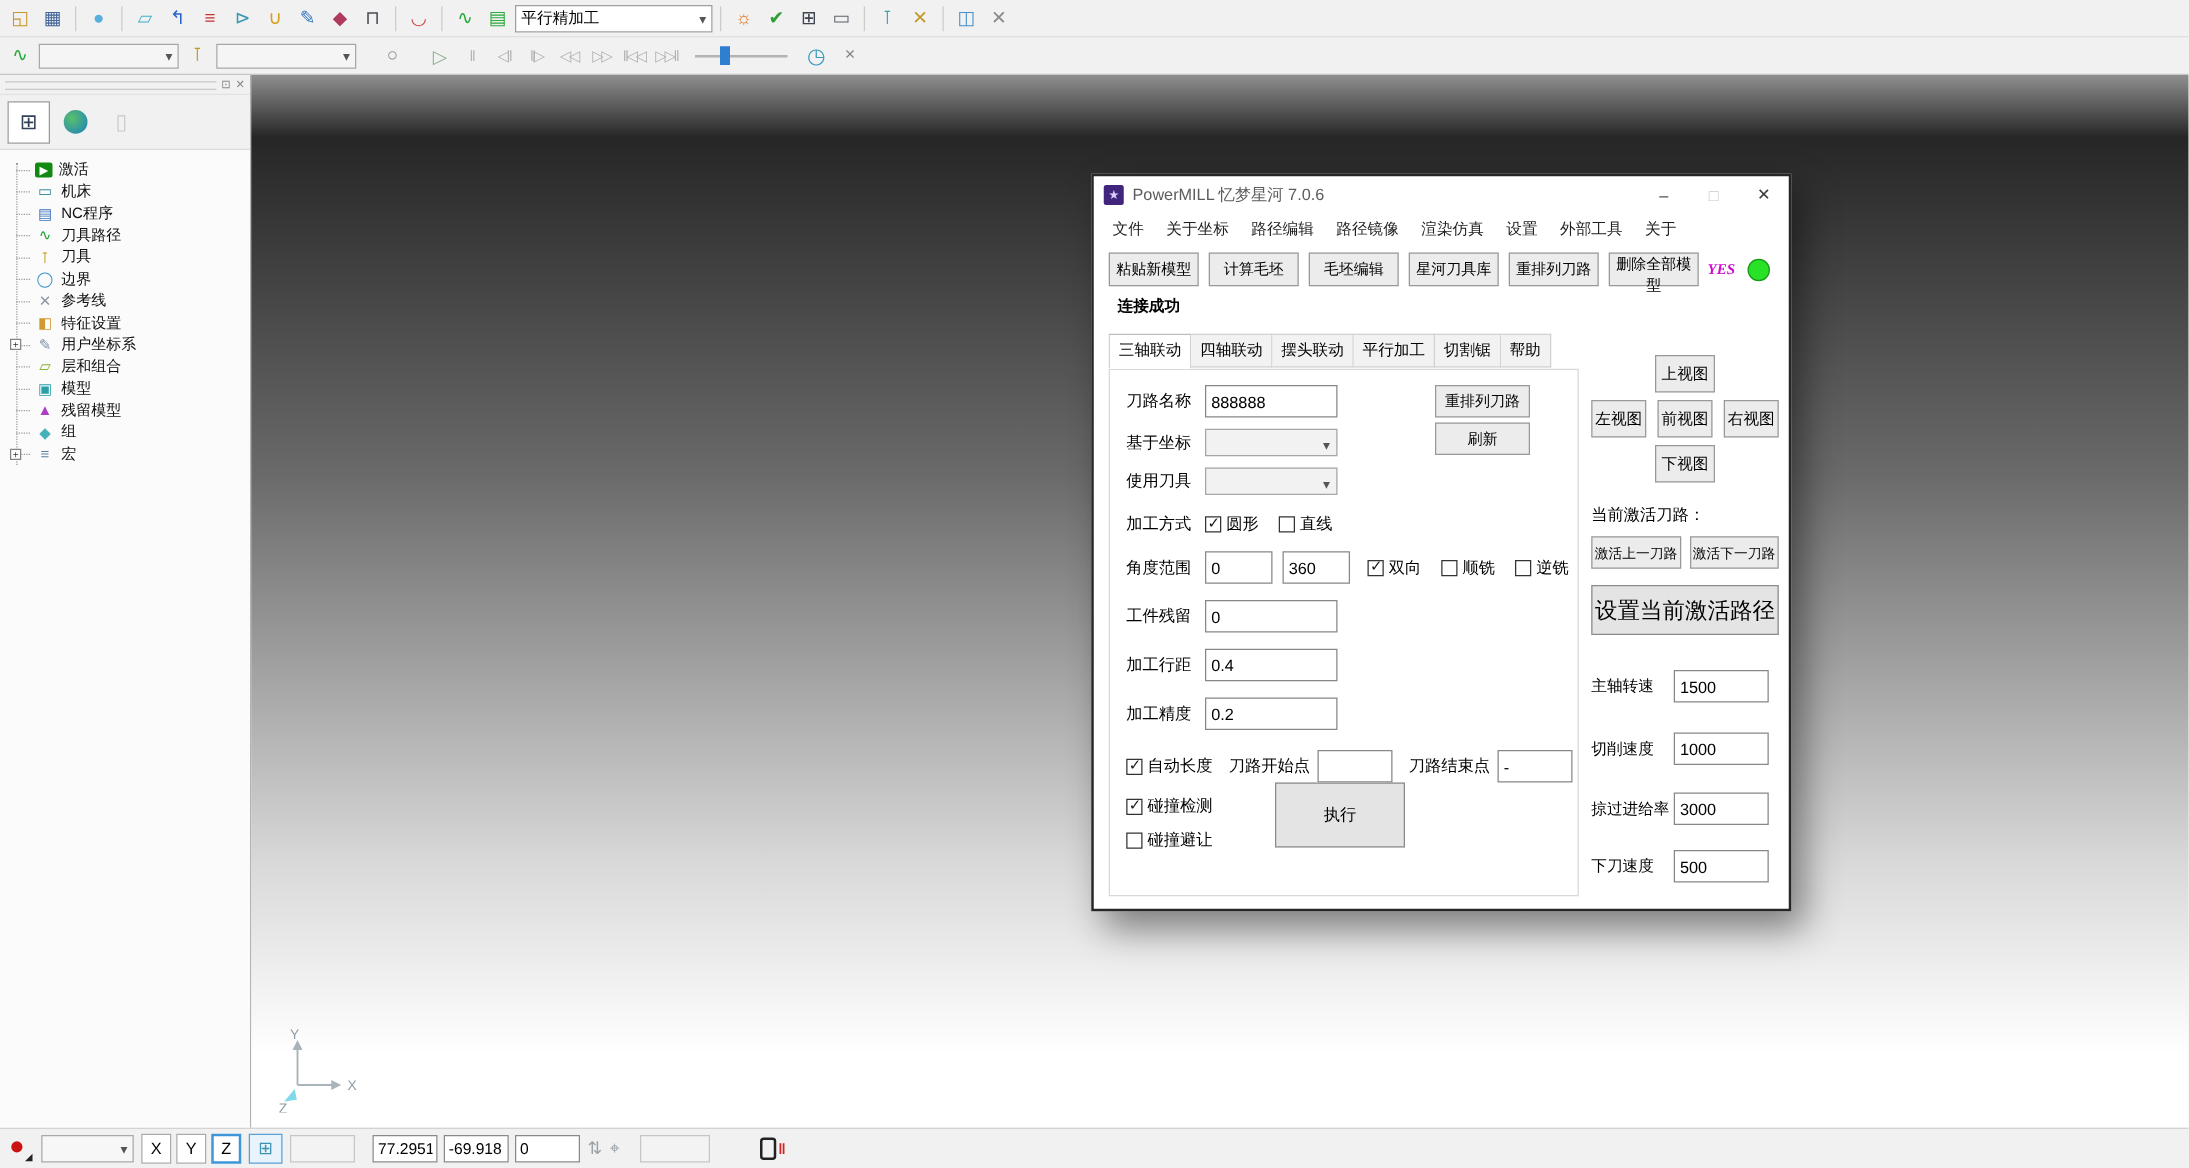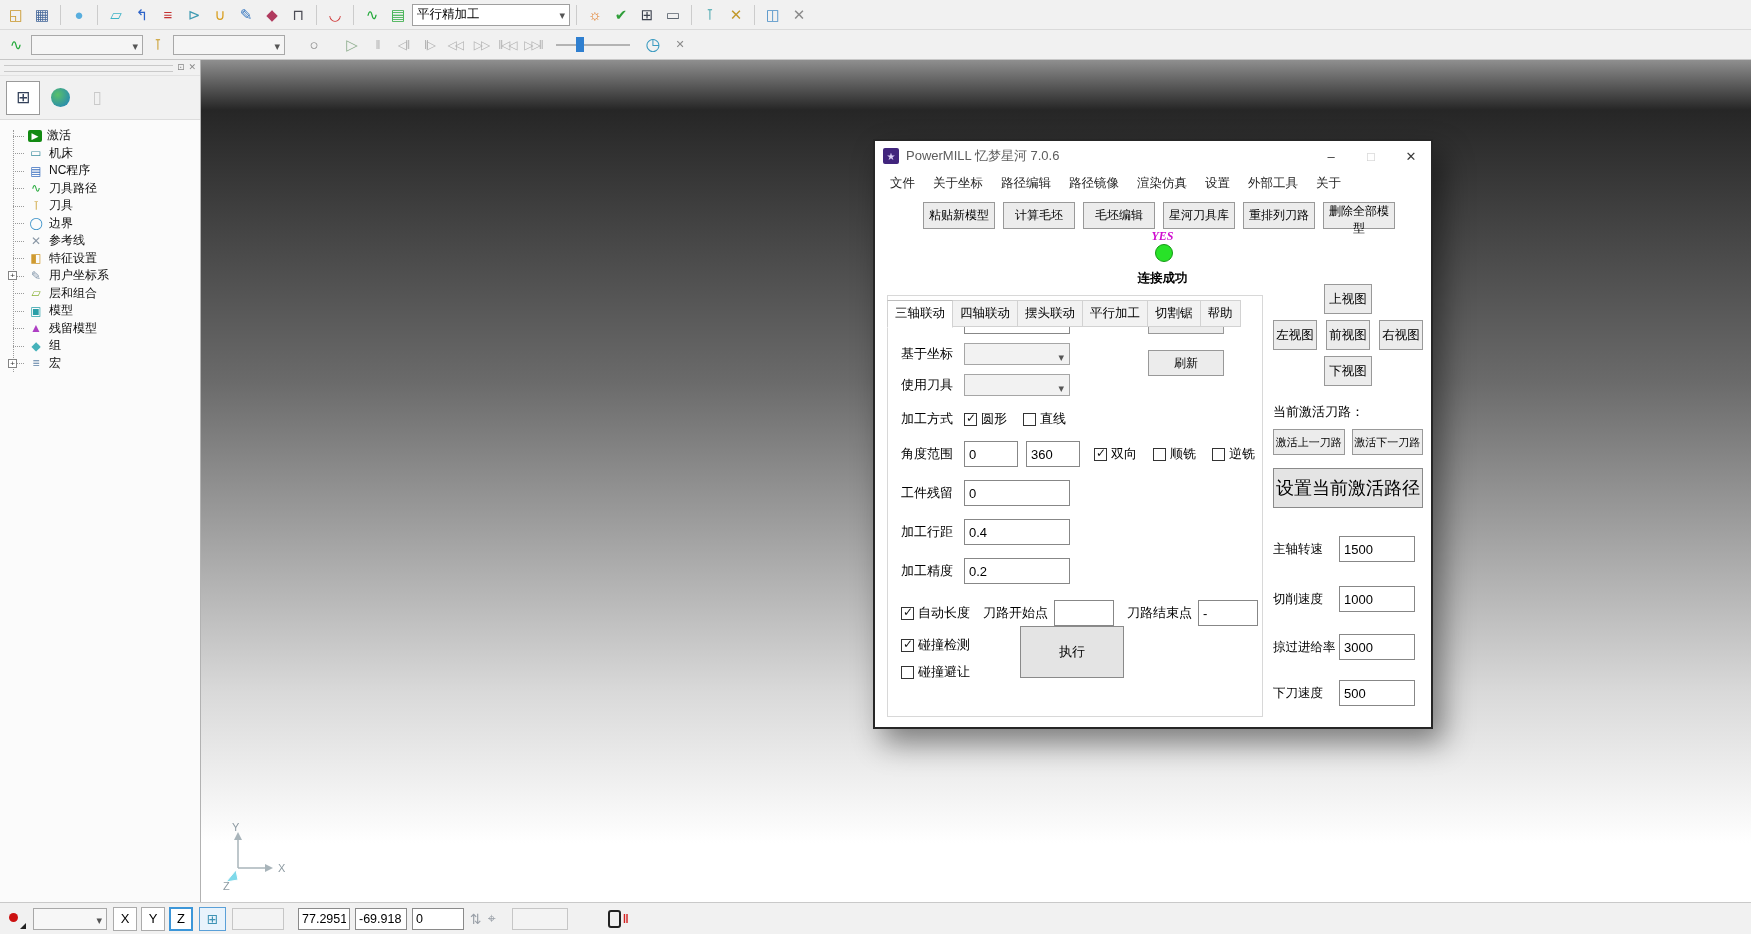--- a/index.html
+++ b/index.html
@@ -53,21 +53,21 @@
   
   .dlg { position:absolute; left:873px; top:139px; width:560px; height:590px; background:#fff; border:2px solid #262626; box-shadow:10px 14px 28px rgba(0,0,0,.45); z-index:10; }
   .dtitle { height:30px; display:flex; align-items:center; padding-left:8px; }
   .dico { width:16px; height:16px; border-radius:2px; background:#41257d; color:#d9cef5; font-size:10px; display:flex; align-items:center; justify-content:center; margin-right:7px; }
   .dico::before { content:"★"; }
   .dtext { flex:1; font-size:13px; color:#5c5c5c; }
   .wctl { width:40px; height:30px; display:flex; align-items:center; justify-content:center; font-size:13px; color:#3a3a3a; }
   .wctl.dim { color:#c9c9c9; }
   .dmenu { height:24px; display:flex; align-items:center; padding-left:6px; }
   .mitem { padding:0 9px; font-size:12.5px; color:#1f1f1f; }
-  .drow { display:flex; align-items:center; padding-left:12px;flex-direction:column; }
+  .drow { display:flex; align-items:center; padding-left:12px; }
   .r1 { margin-top:7px; } .r2 { margin-top:8px; }
   .btnrow { display:flex; gap:8px; }
   .dbtn { width:72px; height:27px; background:#ececec; border:1px solid #999999; font-size:12px; color:#000; font-family:inherit; padding:0; }
   .yes { margin-left:7px; color:#cf0ccf; font-weight:bold; font-style:italic; font-size:12px; font-family:"Liberation Serif","DejaVu Serif",serif;text-align:center; }
   .gdot { width:18px; height:18px; border-radius:50%; background:#28e228; border:1px solid #169a16; margin-left:10px; }
   .conn { margin-left:7px; color:#000000; font-size:12.5px; font-weight:bold; }
   .tabs { display:flex; margin:13px 0 0 12px; position:relative; z-index:2; }
   .tab { padding:4px 7px; font-size:12.5px; color:#000; background:#f2f2f2; border:1px solid #d2d2d2; border-left:none; }
   .tab:first-child { border-left:1px solid #d2d2d2; }
   .tab.active { background:#fff; border-bottom:1px solid #fff; border-top:1px solid #bdbdbd; margin-bottom:-1px; }
@@ -83,21 +83,21 @@
   .rstep{margin-top:13px;} .rtol{margin-top:13px;} .rauto{margin-top:16px;}
   .rcheckrow{margin-top:10px;} .ravoid{margin-top:9px;}
   .checks { display:flex; gap:16px; }
   .checks.ml { margin-left:14px; }
   .chk { display:flex; align-items:center; gap:4px; font-size:13px; color:#000; }
   .cb { width:13px; height:13px; border:1px solid #333; background:#fff; position:relative; flex-shrink:0; }
   .chk.on .cb::before { content:"✓"; position:absolute; left:1px; top:-3px; font-size:12px; color:#111; }
   .slabel { font-size:13px; color:#000; }
   .exec { position:absolute; left:132px; top:330px; width:104px; height:52px; background:#e4e4e4; border:1px solid #8a8a8a; font-size:13px; font-family:inherit; color:#000; }
   .sidebtn { position:absolute; left:260px; width:76px; height:26px; background:#ececec; border:1px solid #999; font-size:12px; font-family:inherit; color:#000; }
-  .reorder { top:12px; } .refresh { top:54px; }
+  .reorder { top:12px; } .refresh { top:42px; }
   .rcol { position:absolute; left:398px; top:143px; width:150px; }
   .vbtn { height:30px; background:#ececec; border:1px solid #999; font-size:12.5px; font-family:inherit; color:#000; }
   .vtop,.vbottom { display:block; width:48px; margin:0 auto; }
   .vbottom { margin-top:6px; }
   .vrow { display:flex; justify-content:space-between; margin-top:6px; }
   .vrow .vbtn { width:44px; }
   .ractive { margin-top:17px; font-size:13px; color:#000; }
   .pnrow { display:flex; gap:7px; margin-top:8px; }
   .pnrow .vbtn { flex:1; height:26px; font-size:11px; padding:0; }
   .setbtn { margin-top:13px; width:150px; height:40px; background:#e4e4e4; border:1px solid #8a8a8a; font-size:18px; font-family:inherit; color:#000; }

